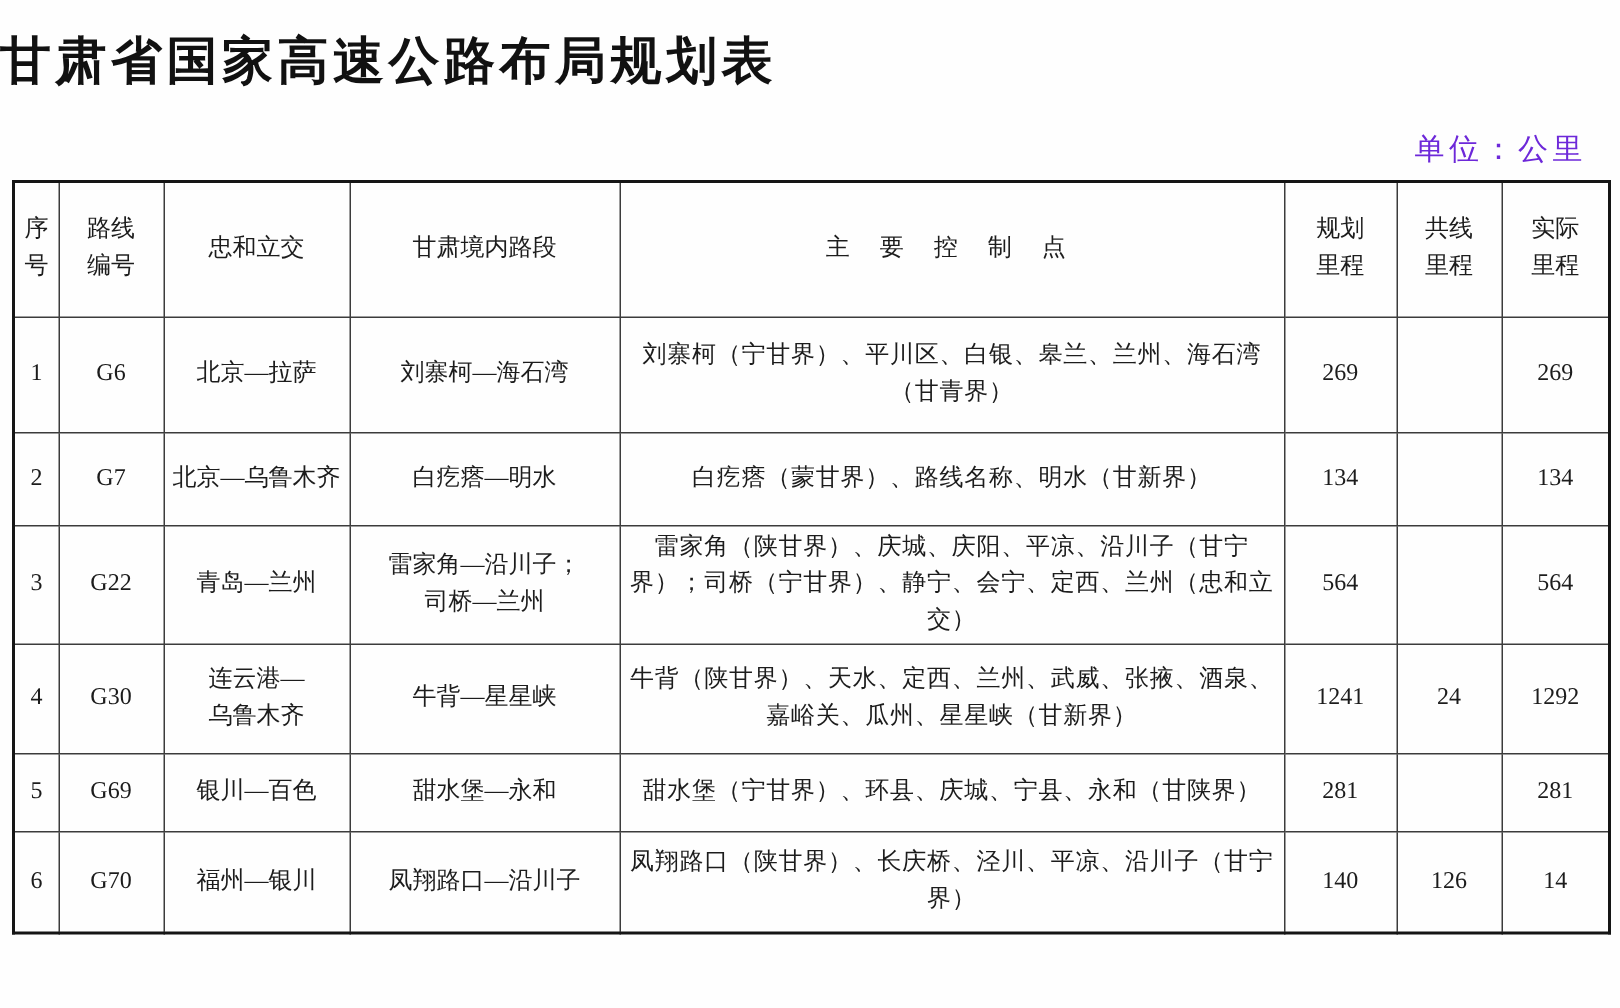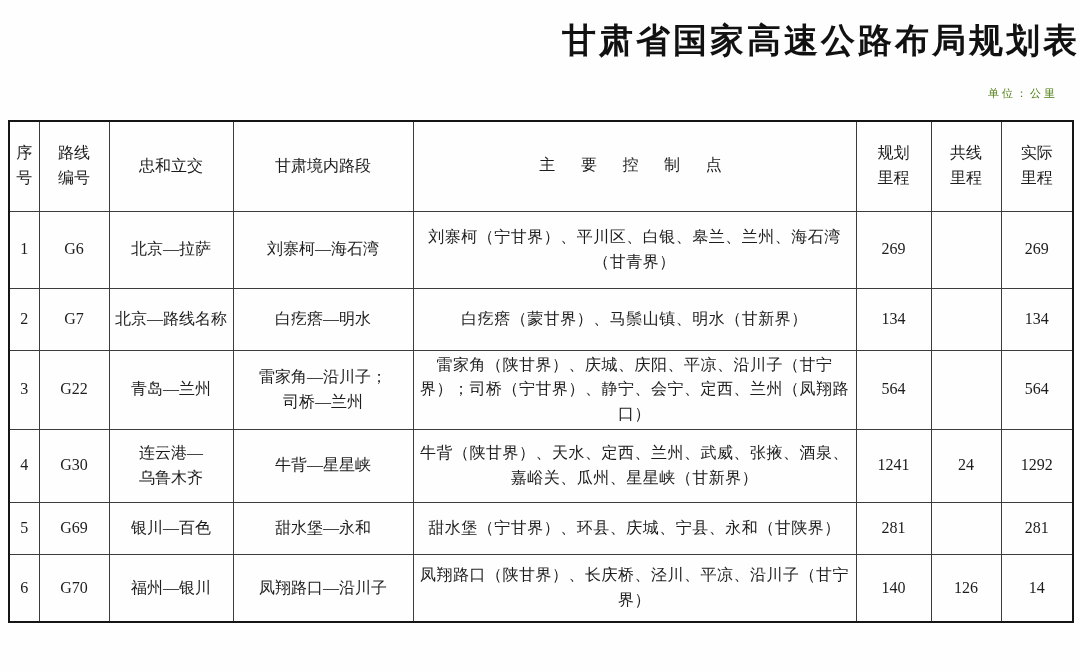--- a/index.html
+++ b/index.html
@@ -12,32 +12,32 @@
     position:relative;
     width:1080px;
     height:672px;
     background:#fefefe;
     overflow:hidden;
   }
   .doc-title {
     position:absolute;
     top:18px; left:0;
     width:100%;
-    text-align:right;
+    text-align:left;
     font-size:34px;
     font-weight:bold;
     letter-spacing:3px;
     color:#111;
   }
   .unit-note {
     position:absolute;
     top:86px; right:22px;
-    font-size:11px;
+    font-size:20px;
     letter-spacing:3px;
-    color:#4d7c0f;
+    color:#6d28d9;
   }
   table.plan {
     position:absolute;
     left:8px; top:120px;
     width:1064px;
     border-collapse:collapse;
     table-layout:fixed;
     border:2px solid #151515;
   }
   table.plan th, table.plan td {
@@ -51,21 +51,21 @@
     font-weight:normal;
     overflow:hidden;
   }
   table.plan th { color:#1c1c1c; }
   td.cp {
     text-align:left;
     padding:4px 12px;
     letter-spacing:0.5px;
     margin-top:25px;
   }
-  th.cp-head { letter-spacing:8px;font-family:Liberation Mono, monospace; }
+  th.cp-head { letter-spacing:8px; }
   tr.hdr    { height:90px; }
   tr.total  { height:53px; }
   tr.r0 { height:77px; }
   tr.r1 { height:62px; }
   tr.r2 { height:73px; }
   tr.r3 { height:73px; }
   tr.r4 { height:52px; }
   tr.r5 { height:68px; }
 </style>
 </head>
@@ -113,35 +113,35 @@
       <td>刘寨柯—海石湾</td>
       <td class="cp">刘寨柯（宁甘界）、平川区、白银、皋兰、兰州、海石湾（甘青界）</td>
       <td>269</td>
       <td></td>
       <td>269</td>
     </tr>
 
     <tr class="r1">
       <td>2</td>
       <td>G7</td>
-      <td>北京—路线名称</td>
+      <td>北京—乌鲁木齐</td>
       <td>白疙瘩—明水</td>
-      <td class="cp">白疙瘩（蒙甘界）、马鬃山镇、明水（甘新界）</td>
+      <td class="cp">白疙瘩（蒙甘界）、路线名称、明水（甘新界）</td>
       <td>134</td>
       <td></td>
       <td>134</td>
     </tr>
 
     <tr class="r2">
       <td>3</td>
       <td>G22</td>
       <td>青岛—兰州</td>
       <td>雷家角—沿川子；
 司桥—兰州</td>
-      <td class="cp">雷家角（陕甘界）、庆城、庆阳、平凉、沿川子（甘宁界）；司桥（宁甘界）、静宁、会宁、定西、兰州（凤翔路口）</td>
+      <td class="cp">雷家角（陕甘界）、庆城、庆阳、平凉、沿川子（甘宁界）；司桥（宁甘界）、静宁、会宁、定西、兰州（忠和立交）</td>
       <td>564</td>
       <td></td>
       <td>564</td>
     </tr>
 
     <tr class="r3">
       <td>4</td>
       <td>G30</td>
       <td>连云港—
 乌鲁木齐</td>

